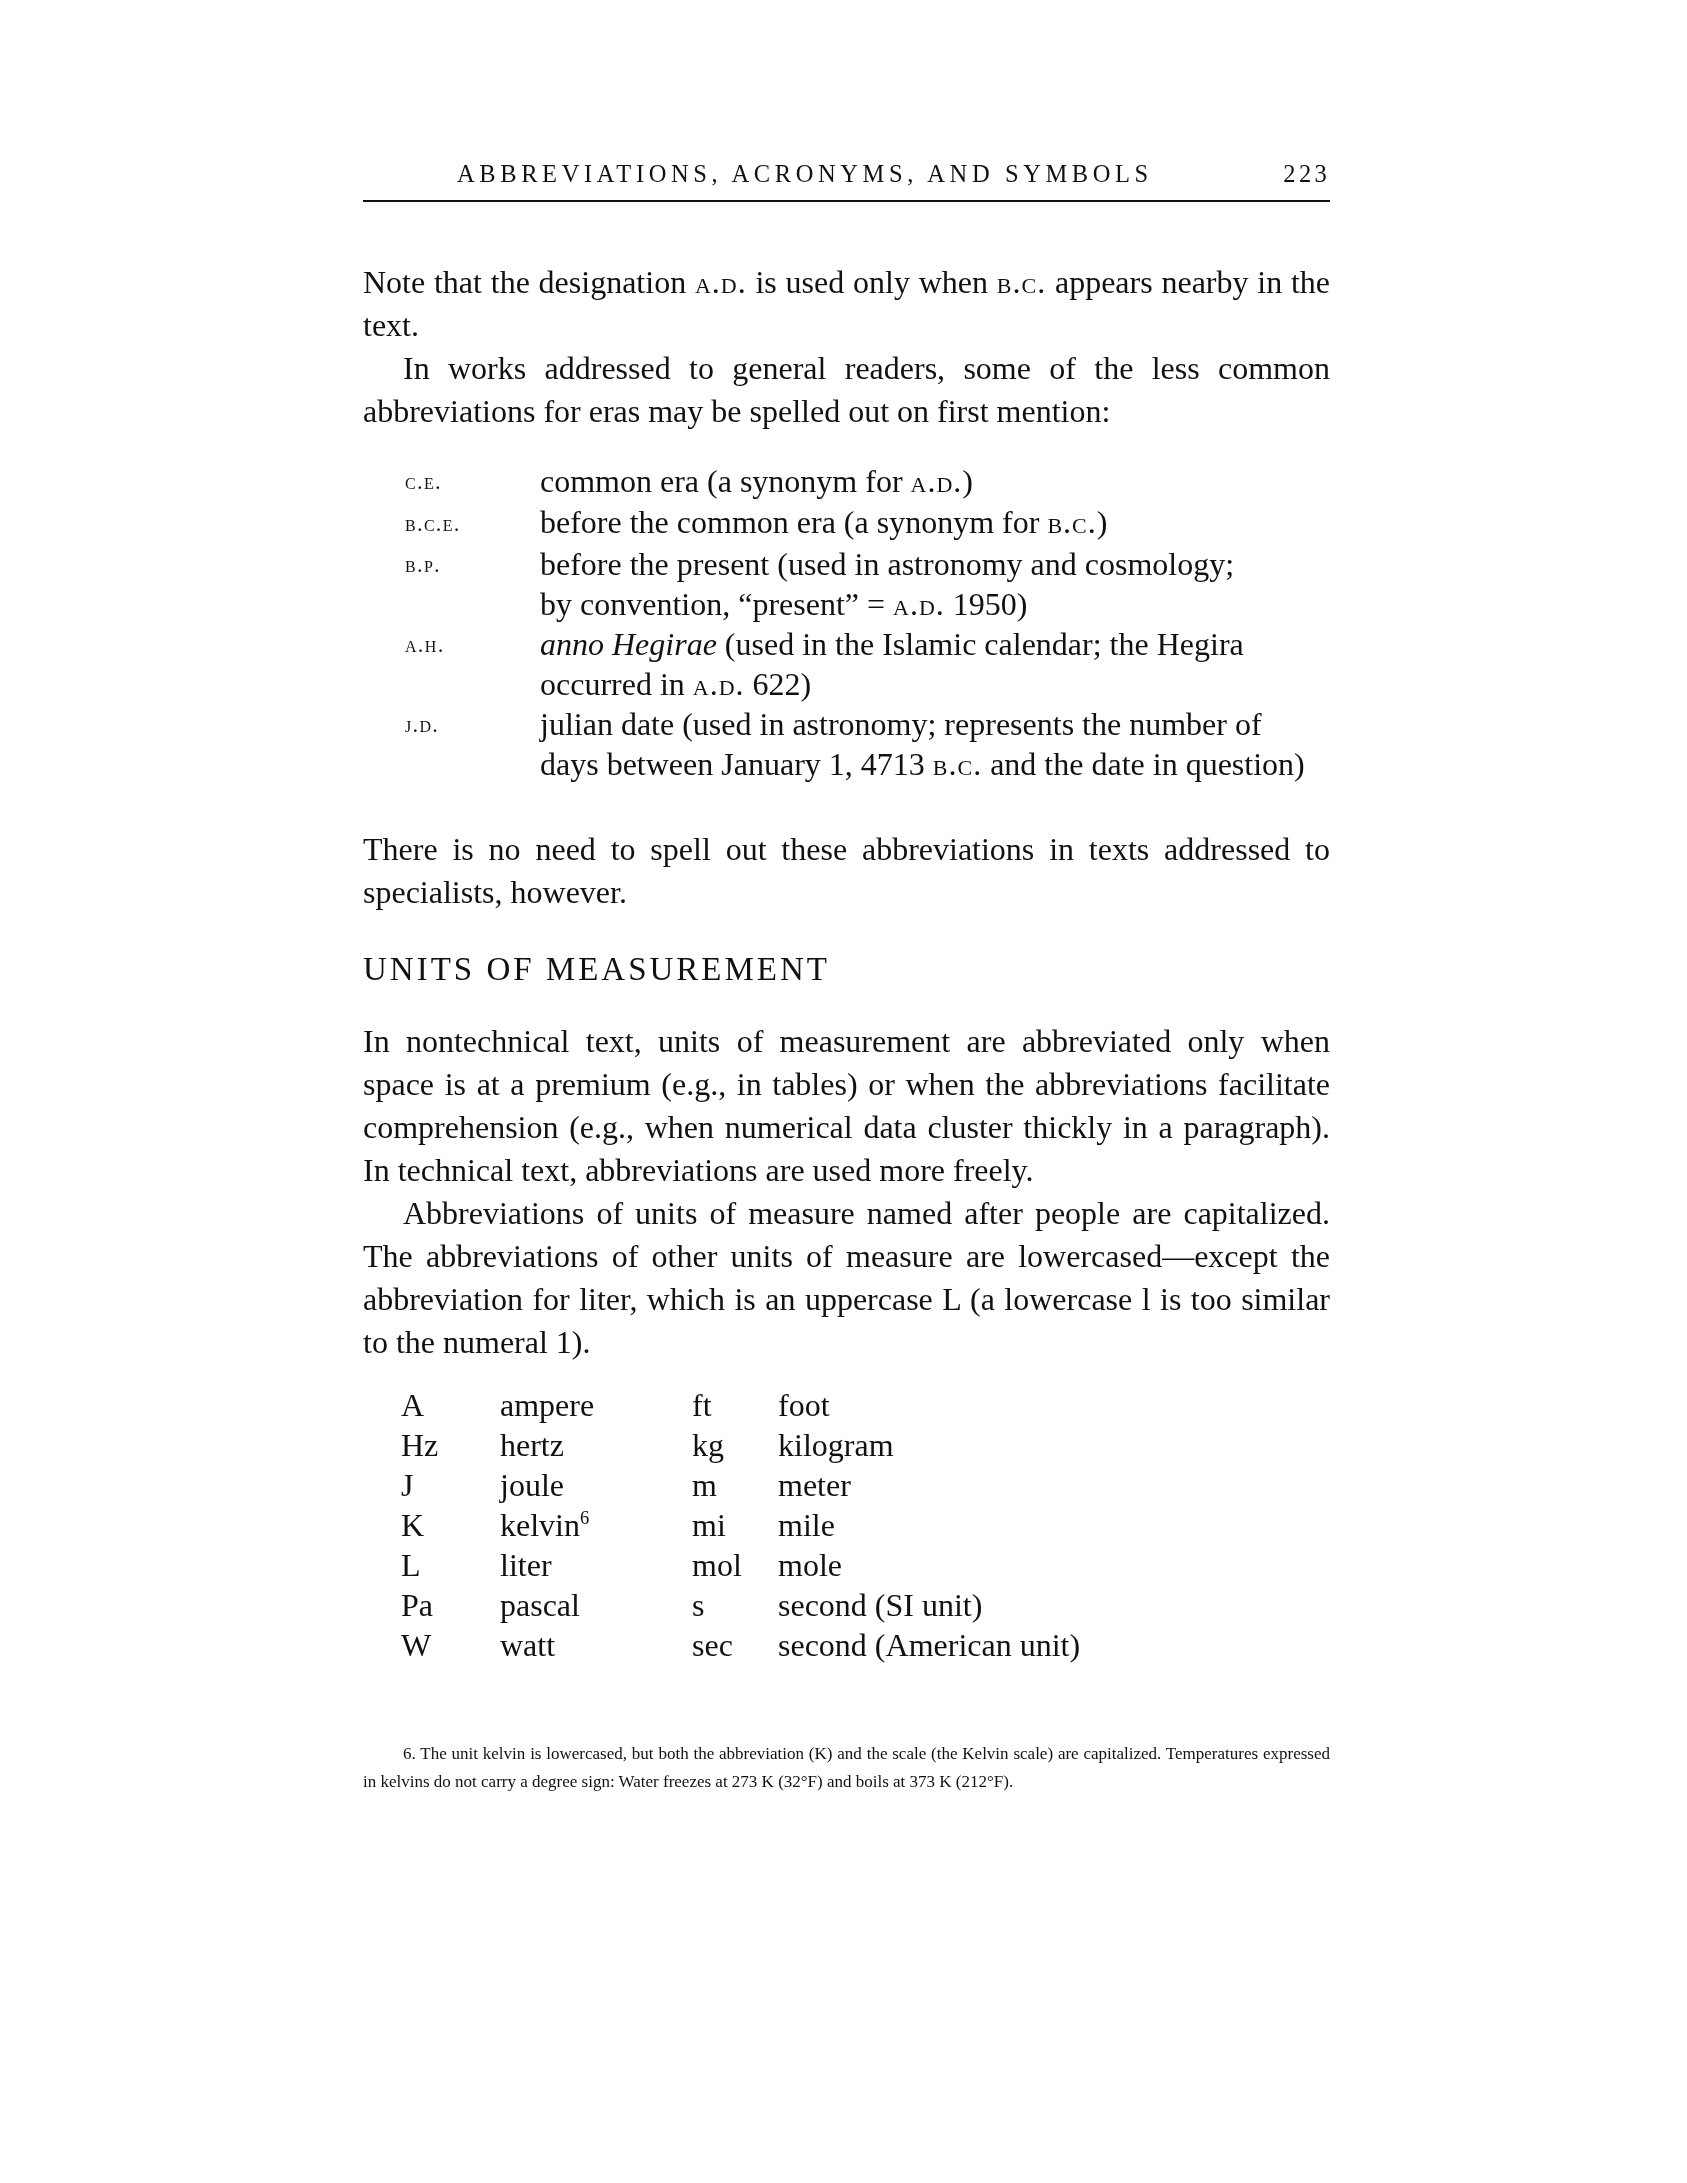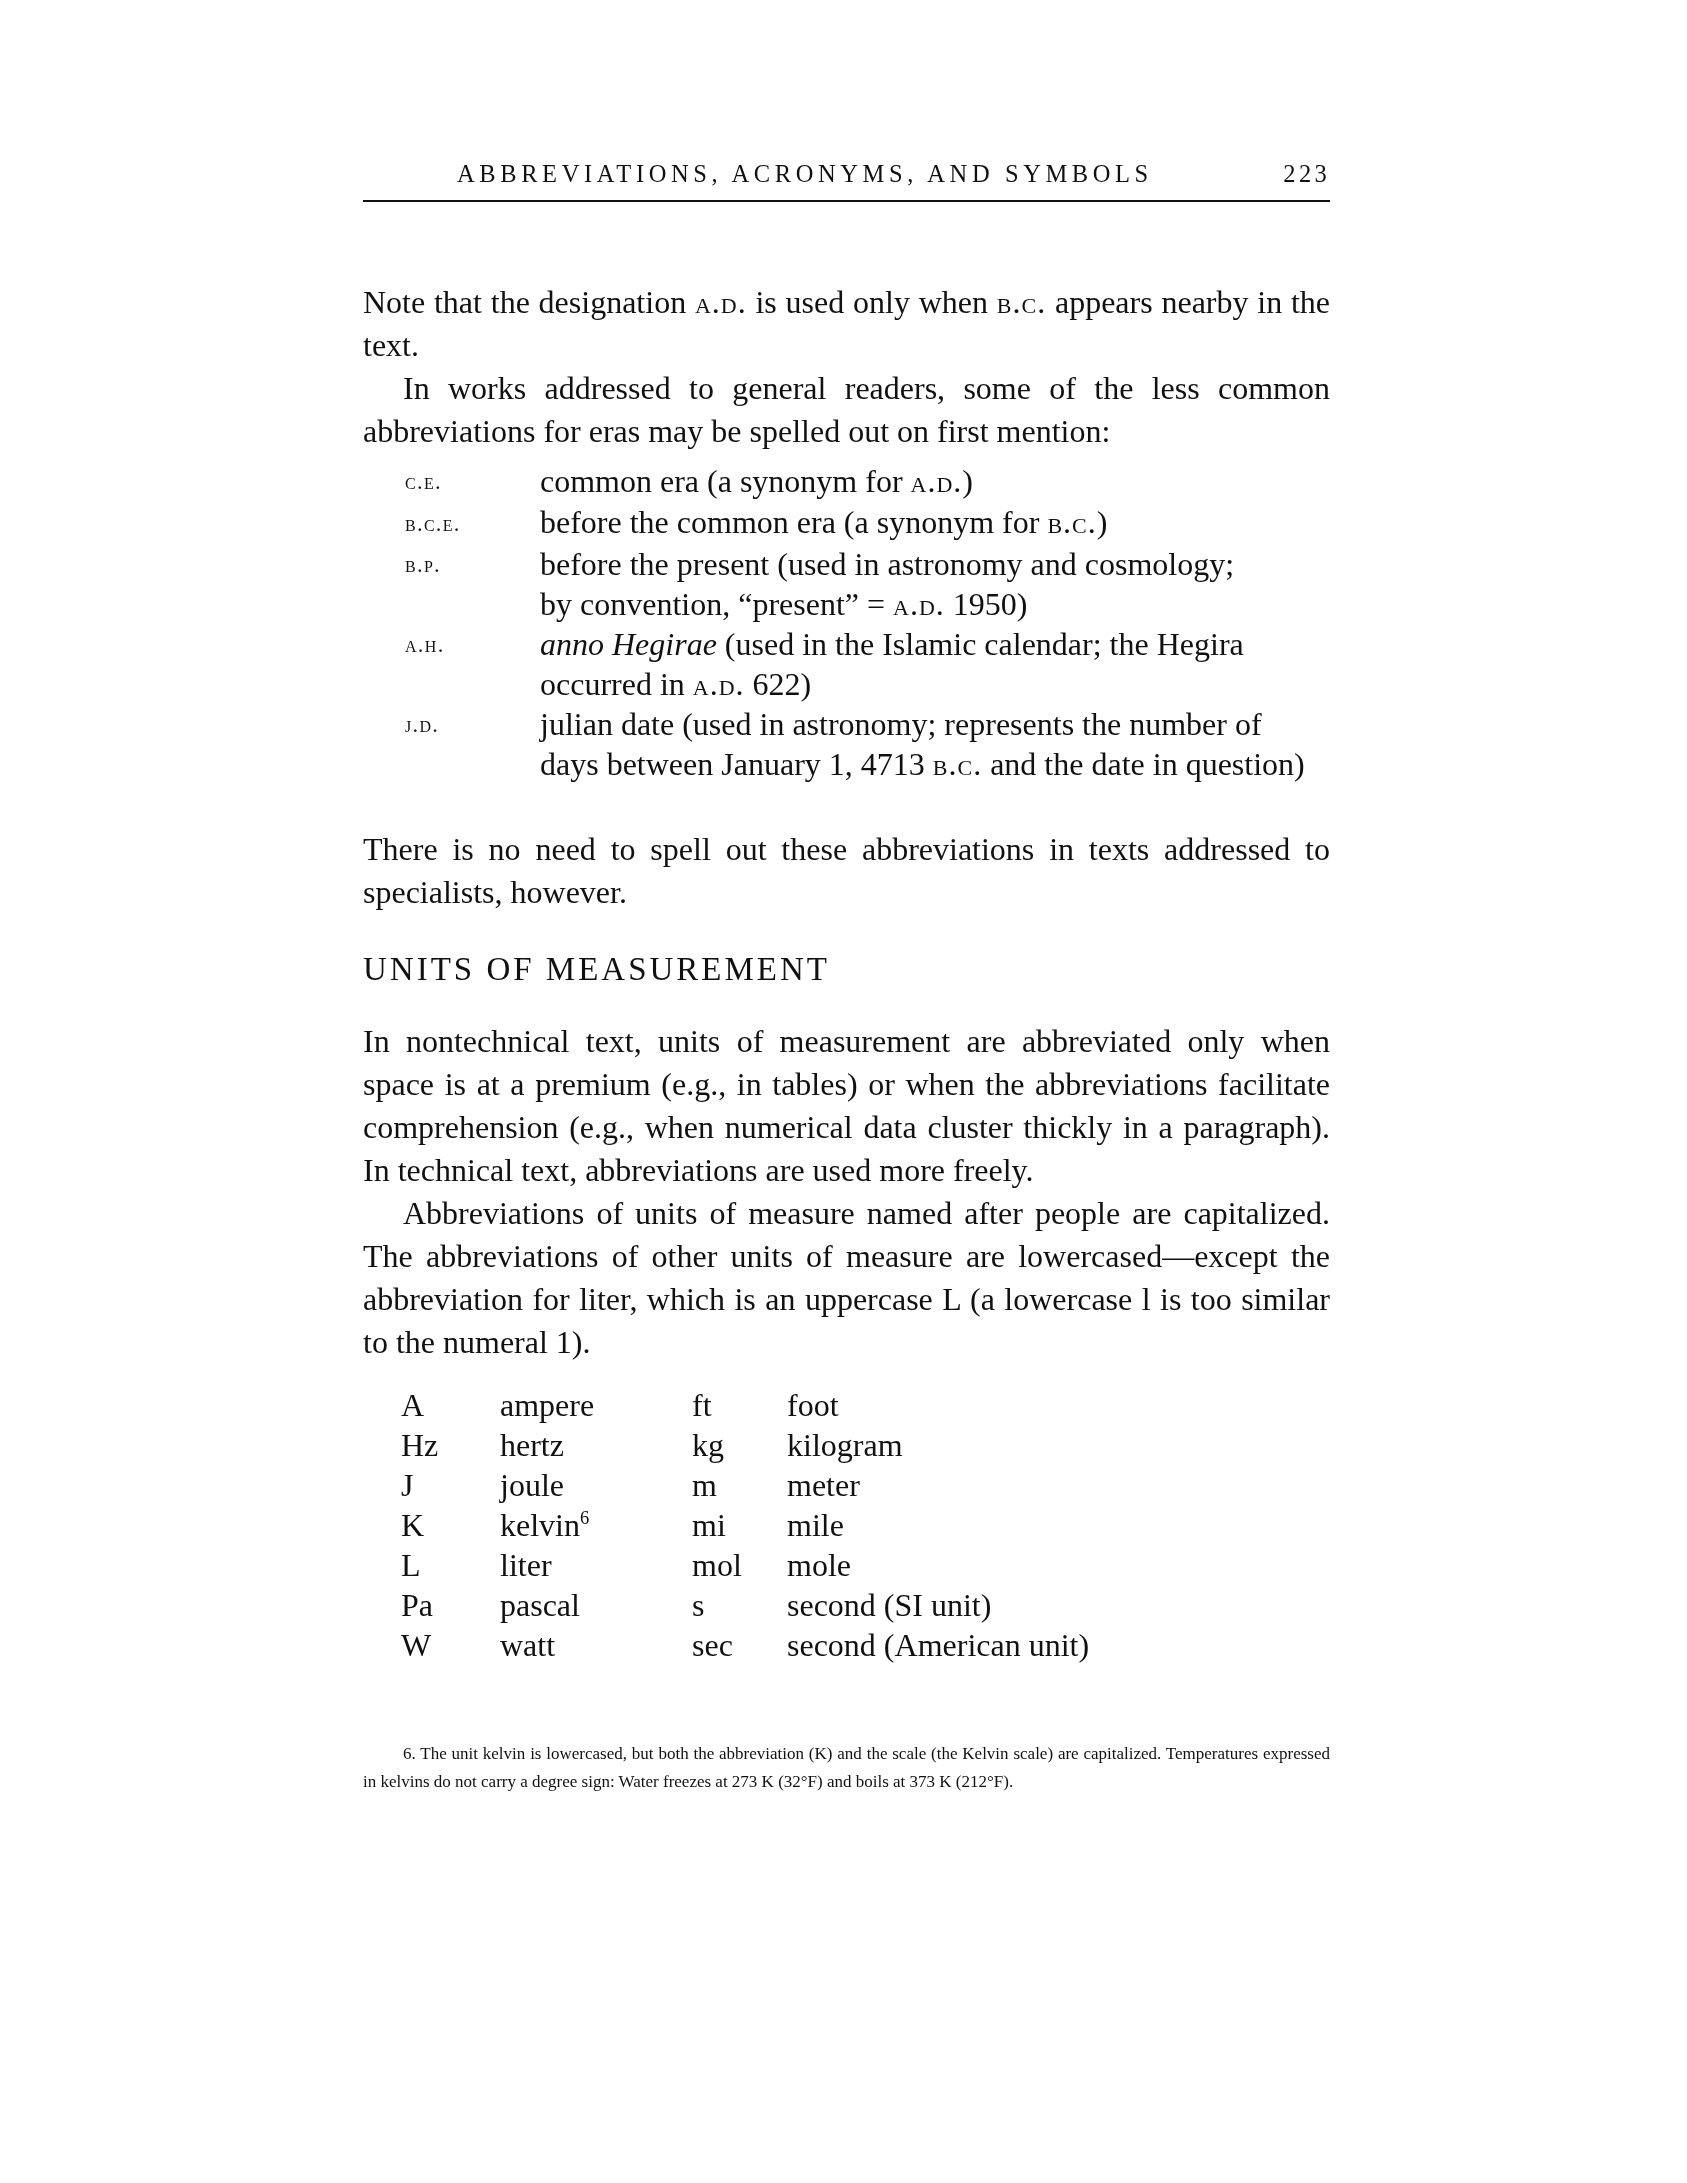--- a/index.html
+++ b/index.html
@@ -44,40 +44,40 @@
 
   .section-heading {
     position: absolute; left: 0; font-size: 33px; letter-spacing: 3px;
     line-height: 32px;
   }
 
   
   .units-table { position: absolute; left: 0; width: 967px; }
   .unit-row { position: relative; height: 40px; font-size: 32px; line-height: 40px; }
   .unit-row span { position: absolute; top: 0; white-space: nowrap; }
-  .c1 { left: 38px; } .c2 { left: 137px; } .c3 { left: 329px; } .c4 { left: 424px; }
+  .c1 { left: 38px; } .c2 { left: 137px; } .c3 { left: 329px; } .c4 { left: 415px; }
   sup.fn { font-size: 18.5px; vertical-align: 0; position: relative; top: -12px; }
 
   .footnote {
     position: absolute; left: 0; width: 967px;
     font-size: 17px; line-height: 28px; text-align: justify; text-align-last: left;
   }
   .footnote .fn-indent { padding-left: 40px; }
 </style>
 </head>
 <body>
 
 <div class="page">
 
   <div class="running-head">
     <span class="rh-title">ABBREVIATIONS, ACRONYMS, AND SYMBOLS</span>
     <span class="rh-page">223</span>
   </div>
 
-  <div class="block body-text" style="top:281px;">
+  <div class="block body-text" style="top:261px;">
     <p>
       <span>Note that the designation </span><span class="sc-lower">a.d.</span><span> is used only when </span><span class="sc-lower">b.c.</span><span> appears nearby in the text.</span>
     </p>
     <p class="indent">In works addressed to general readers, some of the less common abbreviations for eras may be spelled out on first mention:</p>
   </div>
 
   <div class="era-list" style="top:461px;">
     <div class="era-row">
       <div class="era-abbr sc-lower">c.e.</div>
       <div class="era-def"><span>common era (a synonym for </span><span class="sc-lower">a.d.</span><span>)</span></div>

